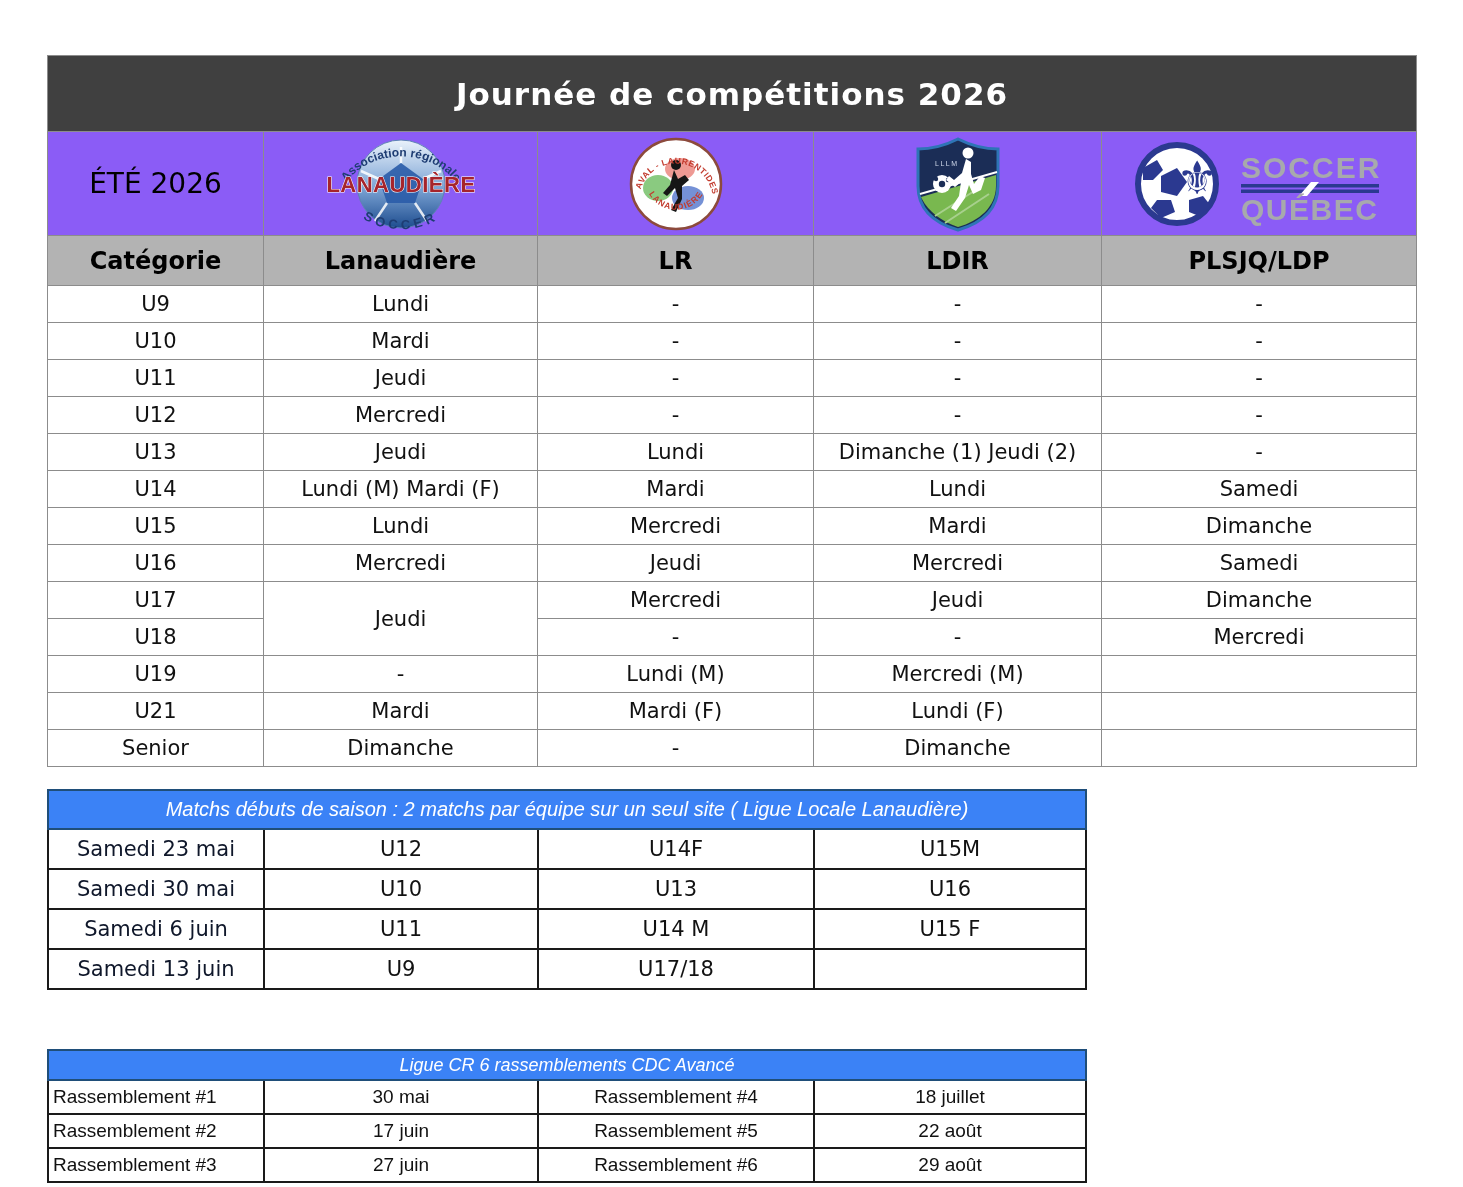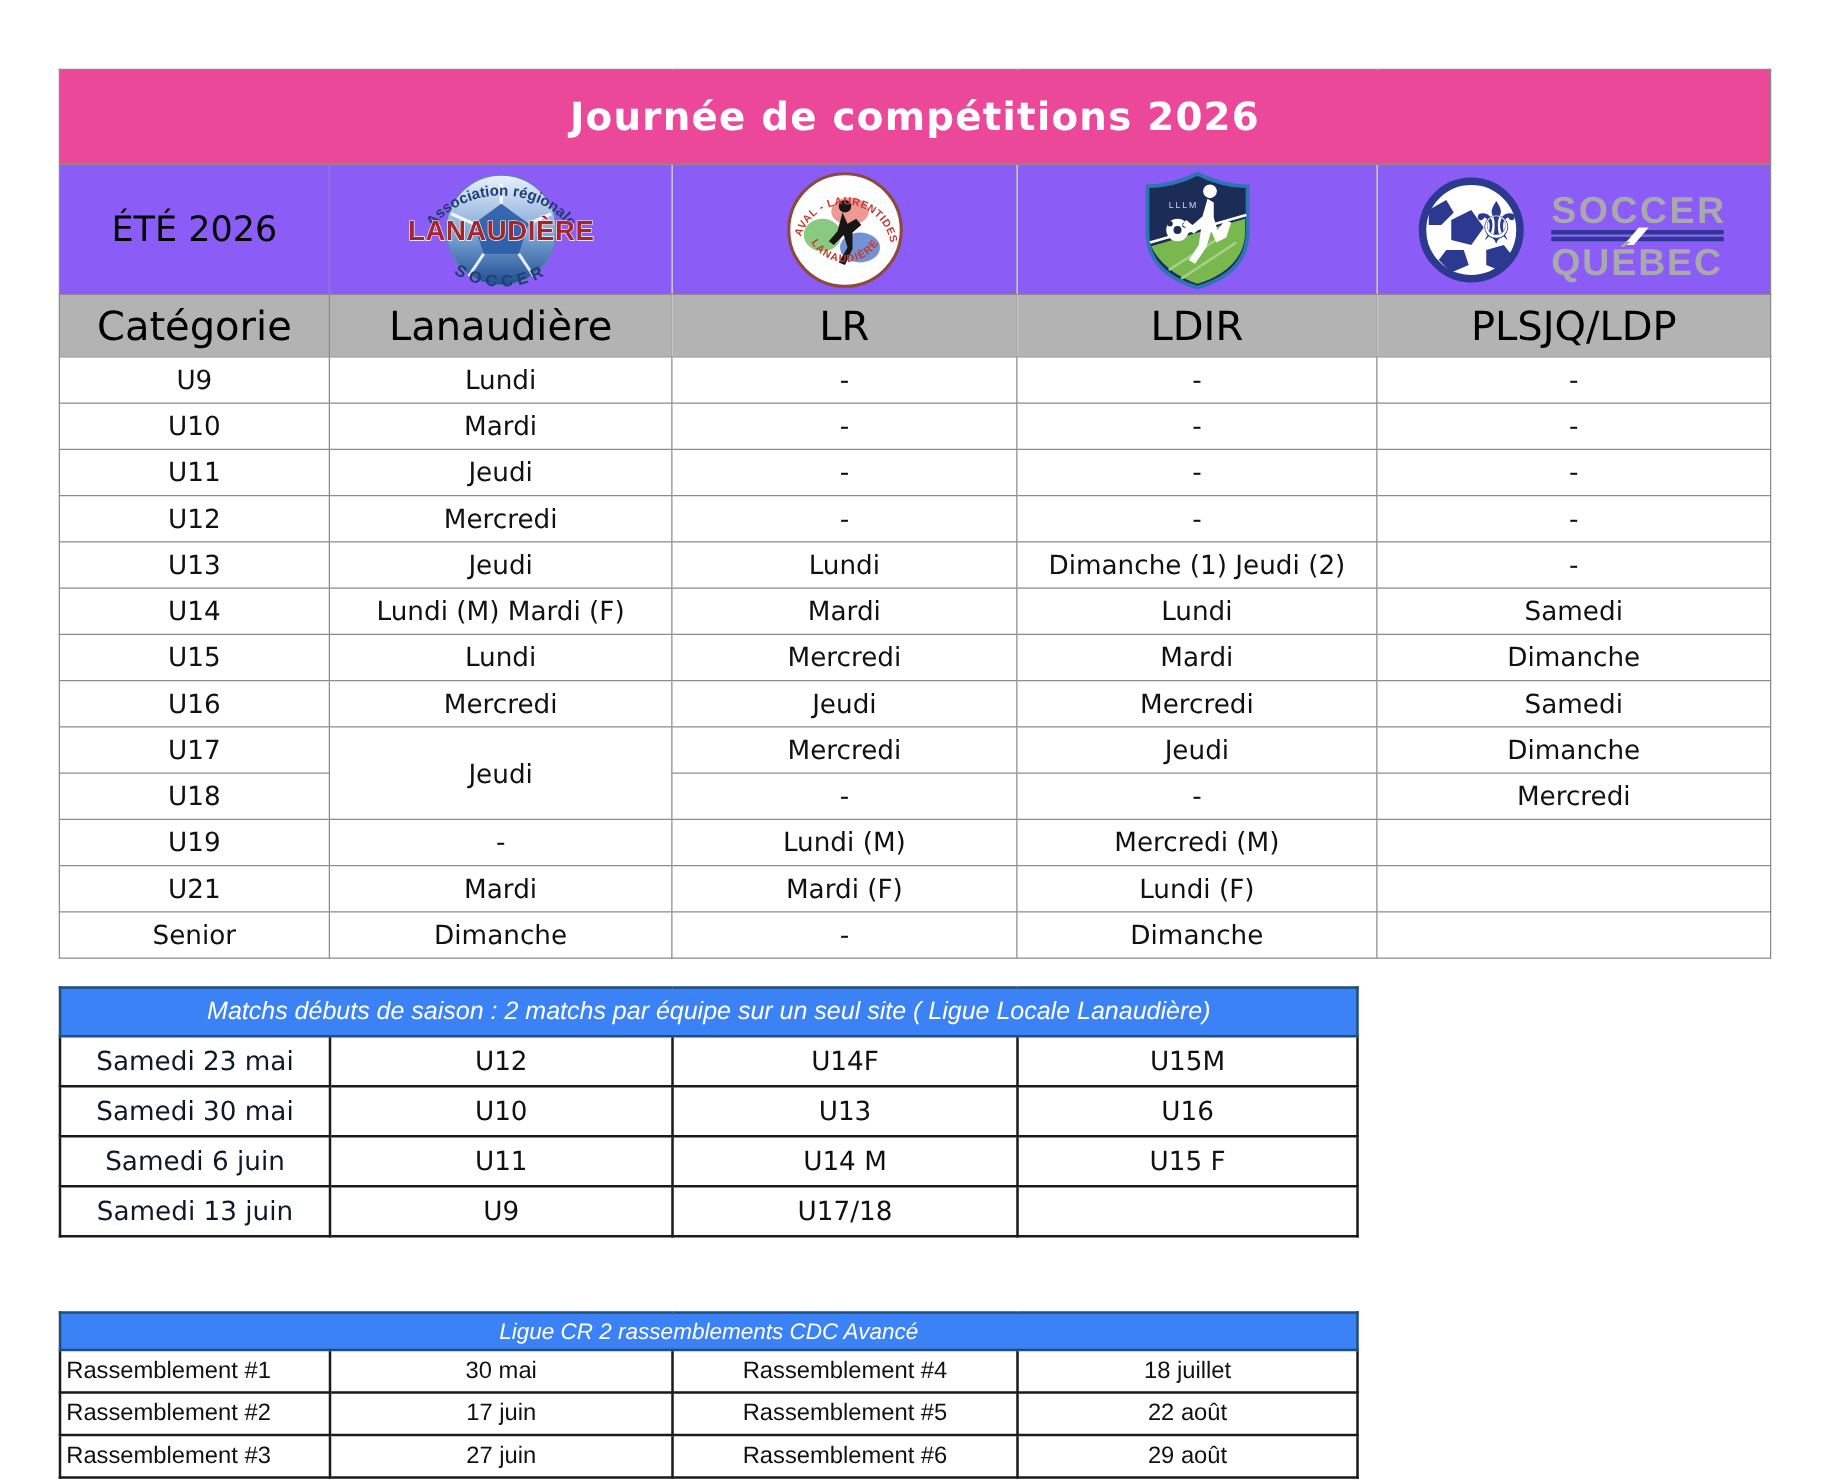--- a/index.html
+++ b/index.html
@@ -4,24 +4,24 @@
 <style>
   html,body{margin:0;padding:0;background:#ffffff;}
   body{width:1463px;height:1187px;position:relative;font-family:"DejaVu Sans",sans-serif;color:#111;}
   .page{position:absolute;left:47px;top:55px;width:1370px;}
 
   table{border-collapse:collapse;table-layout:fixed;}
 
   
   .main-table{width:1369px;}
   .main-table td,.main-table th{border:1.5px solid #8c8c8c;text-align:center;vertical-align:middle;overflow:hidden;white-space:nowrap;}
-  .title-bar{background:#ec4899;color:#ffffff;height:73px;font-size:31px;font-weight:600;letter-spacing:1px;border:1.5px solid #8c8c8c;}
+  .title-bar{background:#404040;color:#ffffff;height:73px;font-size:31px;font-weight:600;letter-spacing:1px;border:1.5px solid #8c8c8c;}
   .logo-row td{height:103px;background:#8b5cf6;padding:0;}
   .season-cell{font-size:28px;font-weight:500;color:#000;}
-  .header-row th{background:#B3B3B3;height:47px;font-size:32px;font-weight:normal;color:#000;}
+  .header-row th{background:#B3B3B3;height:47px;font-size:24px;font-weight:bold;color:#000;}
   .main-table tbody td{height:36px;font-size:21px;padding:0 4px;}
 
   
   .sub-table{width:1038px;}
   .sub-table th.bar{background:#3b82f6;color:#ffffff;border:2.5px solid #1F4E79;font-family:"Liberation Sans",sans-serif;font-style:italic;font-weight:normal;}
   .season-table{margin-top:22px;}
   .season-table th.bar{height:35px;font-size:20px;}
   .season-table td{border:2px solid #1a1a1a;height:36px;text-align:center;font-size:21px;white-space:nowrap;}
   .season-table td.date{color:#0f172a;}
 
@@ -266,21 +266,21 @@
 
   <table class="sub-table cr6-table">
     <colgroup>
       <col style="width:216px">
         <col style="width:274px">
         <col style="width:276px">
         <col style="width:272px">
     </colgroup>
     <thead>
       <tr>
-        <th colspan="4" class="bar">Ligue CR 2 rassemblements CDC Avancé</th>
+        <th colspan="4" class="bar">Ligue CR 6 rassemblements CDC Avancé</th>
       </tr>
     </thead>
     <tbody id="cr6-body">
         <tr>
           <td class="rasslabel">Rassemblement #1</td>
           <td>30 mai</td>
           <td>Rassemblement #4</td>
           <td>18 juillet</td>
         </tr>
         <tr>

